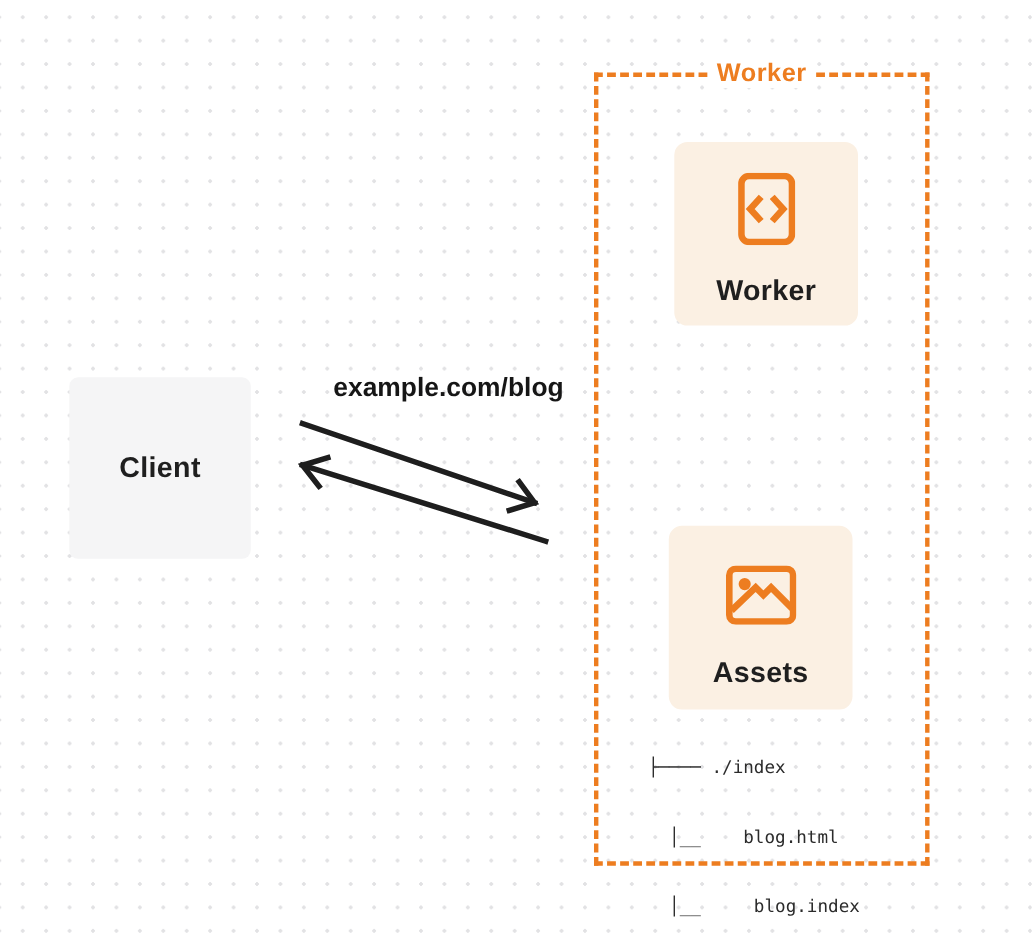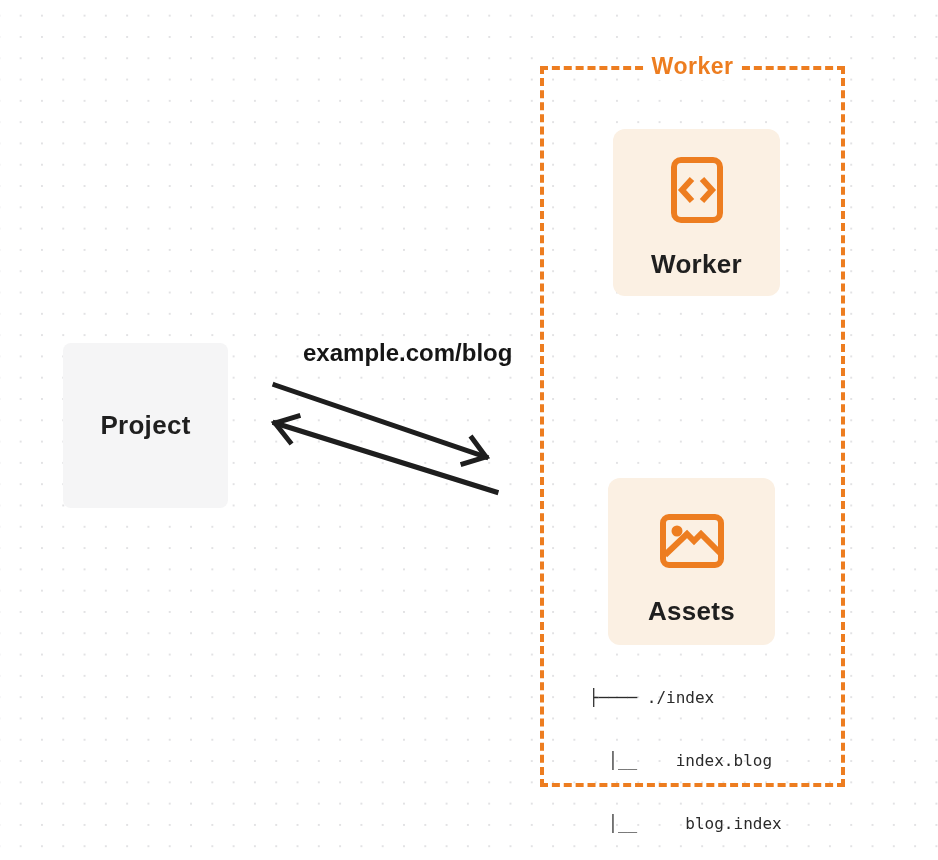--- a/index.html
+++ b/index.html
@@ -64,21 +64,21 @@
     font-size:16px;line-height:21px;
     color:var(--tree);white-space:pre;
   }
 </style>
 </head>
 <body>
 
 <div class="canvas">
 
   <div class="client-box">
-    <div class="client-label">Project</div>
+    <div class="client-label">Client</div>
   </div>
 
   <div class="request-label">example.com/blog</div>
 
   <svg class="arrows" width="250" height="130" viewBox="0 0 250 130">
     <g stroke="#1E1E1E" stroke-width="5" fill="none" stroke-linecap="square" stroke-linejoin="miter">
       <path d="M17 13 L228 85"></path>
       <path d="M205 92 L228 85 L214 66"></path>
     </g>
     <g stroke="#1E1E1E" stroke-width="5" fill="none" stroke-linecap="square" stroke-linejoin="miter">
@@ -104,18 +104,18 @@
     <svg width="52" height="66" viewBox="0 0 52 66" fill="none">
       <rect x="3" y="3" width="46" height="60" rx="7" stroke="#ED7D20" stroke-width="6"></rect>
       <path d="M21 22 L11 33 L21 44" stroke="#ED7D20" stroke-width="6" stroke-linejoin="miter"></path>
       <path d="M31 22 L41 33 L31 44" stroke="#ED7D20" stroke-width="6" stroke-linejoin="miter"></path>
     </svg>
     <div class="card-label">Worker</div>
   </div>
 
   <div class="file-tree">
     <div>├──── ./index</div>
-    <div>  │__    index.blog</div>
+    <div>  │__    blog.html</div>
     <div>  │__     blog.index</div>
     
   </div>
 
 </div>
 
 </body></html>

